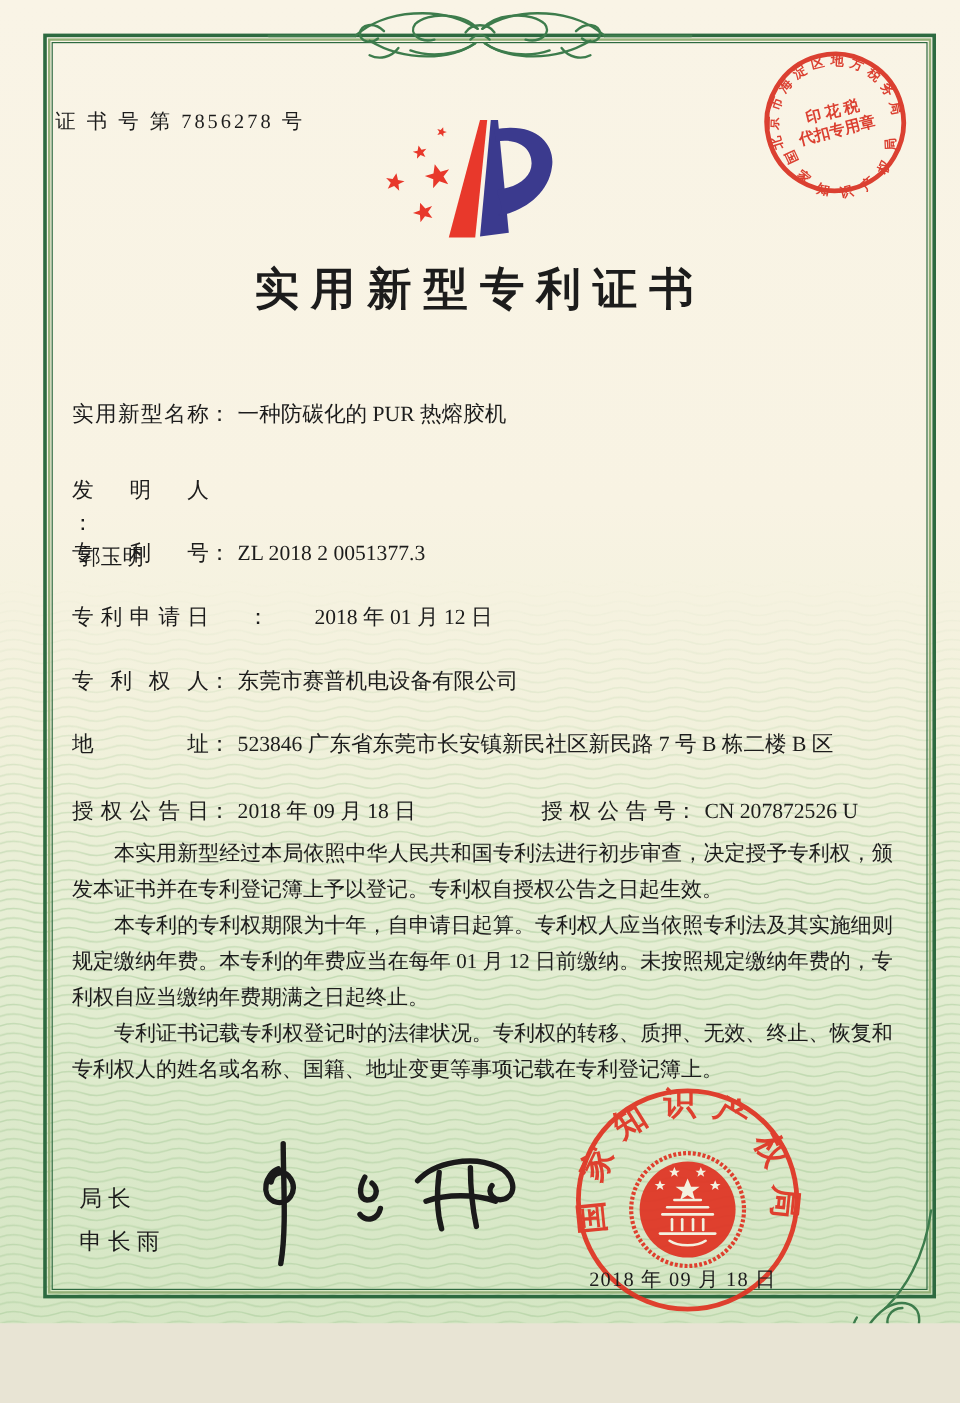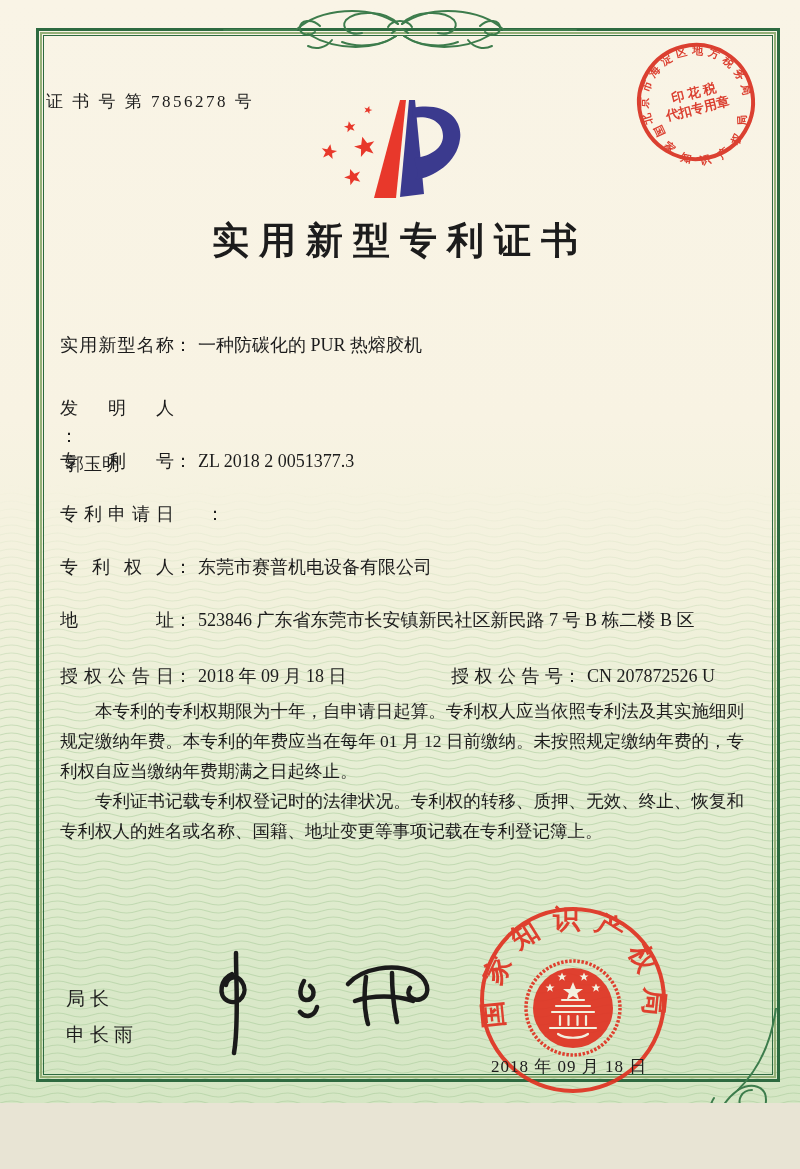--- a/index.html
+++ b/index.html
@@ -142,20 +142,21 @@
     <span class="val">郭玉明</span>
   </div>
   <div class="row r-pat">
     <span class="lbl">专利号</span>
       <span>：</span>
     <span class="val">ZL 2018 2 0051377.3</span>
   </div>
   <div class="row r-file">
     <span class="lbl">专利申请日</span>
       <span>：</span>
+    <span class="val">2018 年 01 月 12 日</span>
   </div>
   <div class="row r-own">
     <span class="lbl">专利权人</span>
       <span>：</span>
     <span class="val">东莞市赛普机电设备有限公司</span>
   </div>
   <div class="row r-addr">
     <span class="lbl">地址</span>
       <span>：</span>
     <span class="val">523846 广东省东莞市长安镇新民社区新民路 7 号 B 栋二楼 B 区</span>
@@ -165,20 +166,21 @@
       <span>：</span>
     <span style="margin-left:6px;">2018 年 09 月 18 日</span>
     <span class="grant-right">
       <span class="lbl">授权公告号</span>
         <span>：</span>
       <span style="margin-left:6px;">CN 207872526 U</span>
     </span>
   </div>
 
   <div class="paras">
+    <p>本实用新型经过本局依照中华人民共和国专利法进行初步审查，决定授予专利权，颁发本证书并在专利登记簿上予以登记。专利权自授权公告之日起生效。</p>
     <p>本专利的专利权期限为十年，自申请日起算。专利权人应当依照专利法及其实施细则规定缴纳年费。本专利的年费应当在每年 01 月 12 日前缴纳。未按照规定缴纳年费的，专利权自应当缴纳年费期满之日起终止。</p>
     <p>专利证书记载专利权登记时的法律状况。专利权的转移、质押、无效、终止、恢复和专利权人的姓名或名称、国籍、地址变更等事项记载在专利登记簿上。</p>
   </div>
 
   <div class="sig-title">局长</div>
   <div class="sig-name">申长雨</div>
 
   <svg class="signature" width="250" height="120" viewBox="0 0 250 120">
     <g stroke="#1a1a1a" stroke-width="4.5" fill="none" stroke-linecap="round" stroke-linejoin="round">
       <path d="M 36,30 C 25,34 21,52 32,57 C 44,62 53,48 46,38 C 41,30 31,33 30,41"></path>

